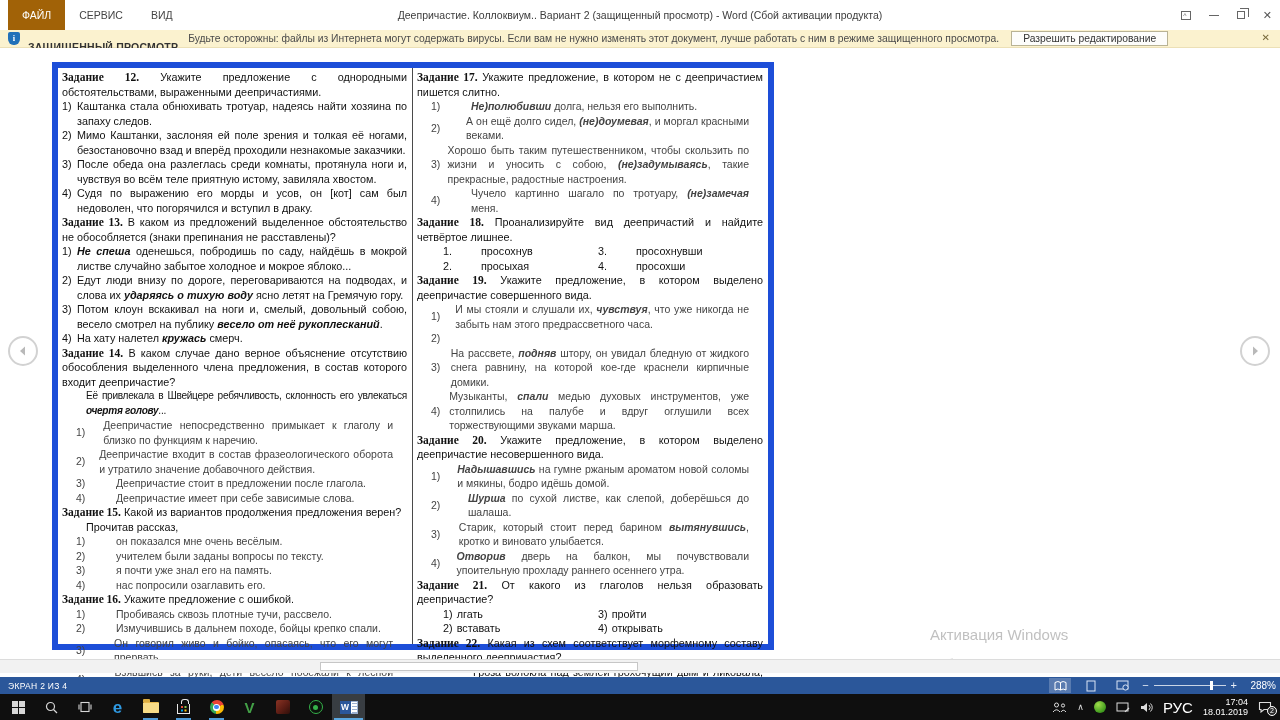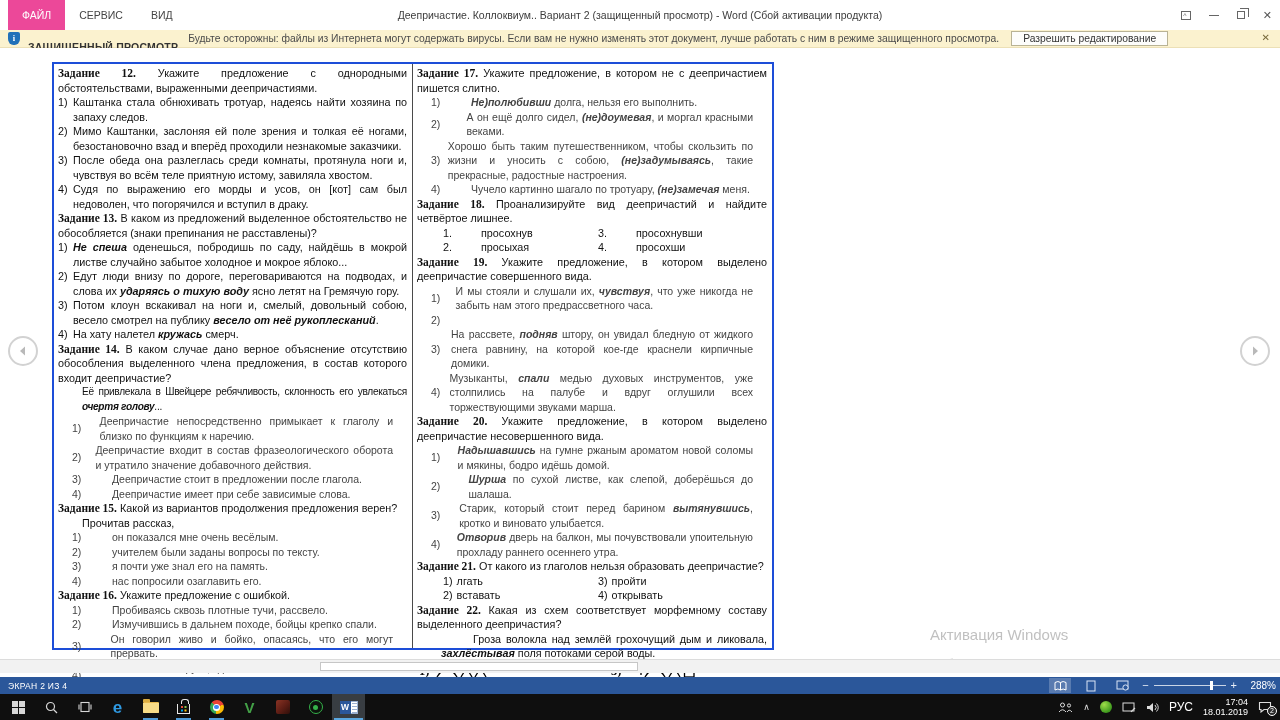--- a/index.html
+++ b/index.html
@@ -4,21 +4,21 @@
 <style>
   * { margin:0; padding:0; box-sizing:border-box; }
   html,body { width:1280px; height:720px; overflow:hidden; background:#fff;
     font-family:"Liberation Sans",sans-serif; }
   .screen { position:relative; width:1280px; height:720px; background:#fff; }
 
   
   .titlebar { position:absolute; top:0; left:0; width:1280px; height:30px; background:#fff; }
   .tabs { position:absolute; left:8px; top:0; height:100%; display:flex; }
   .tab { padding:0 14px; font-size:10.5px; color:#444; display:flex; align-items:center; cursor:default; }
-  .tab.file { background:#ec4899; color:#fff; }
+  .tab.file { background:#a16207; color:#fff; }
   .wtitle { position:absolute; left:0; right:0; top:0; height:30px; line-height:30px; text-align:center;
     font-size:10.5px; color:#3c3c3c; pointer-events:none; }
   .wctrl { position:absolute; right:8px; top:0; height:100%; display:flex; align-items:center; gap:18px; }
   .wc { color:#666; font-size:10px; line-height:10px; display:flex; align-items:center; }
   .ic-ribbon { width:10px; height:9px; border:1px solid #666; position:relative; }
   .ic-ribbon::after { content:"^"; position:absolute; left:1.5px; top:-1px; font-size:7px; color:#666; }
   .ic-min { width:10px; height:1px; background:#666; }
   .ic-restore { width:8px; height:8px; border:1px solid #666; position:relative; }
   .ic-restore::before { content:""; position:absolute; left:2px; top:-4px; width:8px; height:8px; border:1px solid #666; border-bottom:none; border-left:none; }
   .ic-close { font-size:11px; color:#555; }
@@ -37,21 +37,21 @@
 
   
   .docarea { position:absolute; top:48px; left:0; width:1280px; height:629px; background:#fff; }
   .navarrow { position:absolute; width:30px; height:30px; border:2px solid #d2d2d2; border-radius:50%;
     display:flex; align-items:center; justify-content:center; top:288px; cursor:pointer; }
   .navarrow.left { left:8px; }
   .navarrow.right { left:1240px; }
   .navarrow svg { display:block; }
 
   .contentbox { position:absolute; left:52px; top:14px; width:722px; height:588px;
-    border:2px solid #1d4ed8; display:flex; background:#fff; }
+    border:6px solid #1d4ed8; display:flex; background:#fff; }
   .col { width:360px; padding:2px 5px 0 4px; font-size:10.8px; line-height:14.5px; color:#111; }
   .col.right { width:362px; border-left:1px solid #4a4a4a; }
   .tp { text-align:justify; }
   .ttl { font-family:"Liberation Serif",serif; font-size:11.5px; font-weight:bold; }
   .intro { text-align:justify;margin-left:24px; }
   .intro.condensed { font-size:10.1px; letter-spacing:-0.28px; }
   .intro.indent { text-indent:32px; }
   .it { text-align:justify; }
   .it.hang { padding-left:15px; position:relative; }
   .it.hang > .n { position:absolute; left:0; }
@@ -115,21 +115,21 @@
   .wicon { display:flex; align-items:center; }
   .wblue { width:11px; height:13px; background:#2b579a; color:#fff; font-size:8.5px; font-weight:bold;
     display:flex; align-items:center; justify-content:center; }
   .wpage { width:7px; height:13px; background:#fff; border:1px solid #9ab0d0; border-left:none;
     background-image:repeating-linear-gradient(#fff 0 2px, #9ab0d0 2px 3px); background-size:5px 3px;
     background-repeat:repeat-y; background-position:1px 2px; }
   .tray { margin-left:auto; display:flex; align-items:center; gap:10px; padding-right:8px; color:#eee; }
   .trayic { display:flex; align-items:center; justify-content:center; cursor:pointer; position:relative; }
   .chev { color:#ddd; font-size:9px; }
   .avround { width:12px; height:12px; border-radius:50%; background:radial-gradient(circle at 35% 30%, #9fdc4a, #3f9a1e 70%, #2a6b14); }
-  .lang { font-size:12px; color:#fff; }
+  .lang { font-size:15px; color:#fff; }
   .clock { text-align:right; font-size:9px; line-height:10.5px; color:#fff; cursor:pointer; }
   .badge { position:absolute; right:-5px; bottom:-3px; width:10px; height:10px; background:#2b2b2b;
     border:1px solid #fff; border-radius:50%; font-size:7px; line-height:8.5px; text-align:center; color:#fff; }
 </style>
 </head>
 <body>
 
 <div class="screen">
 
   <div class="titlebar">

